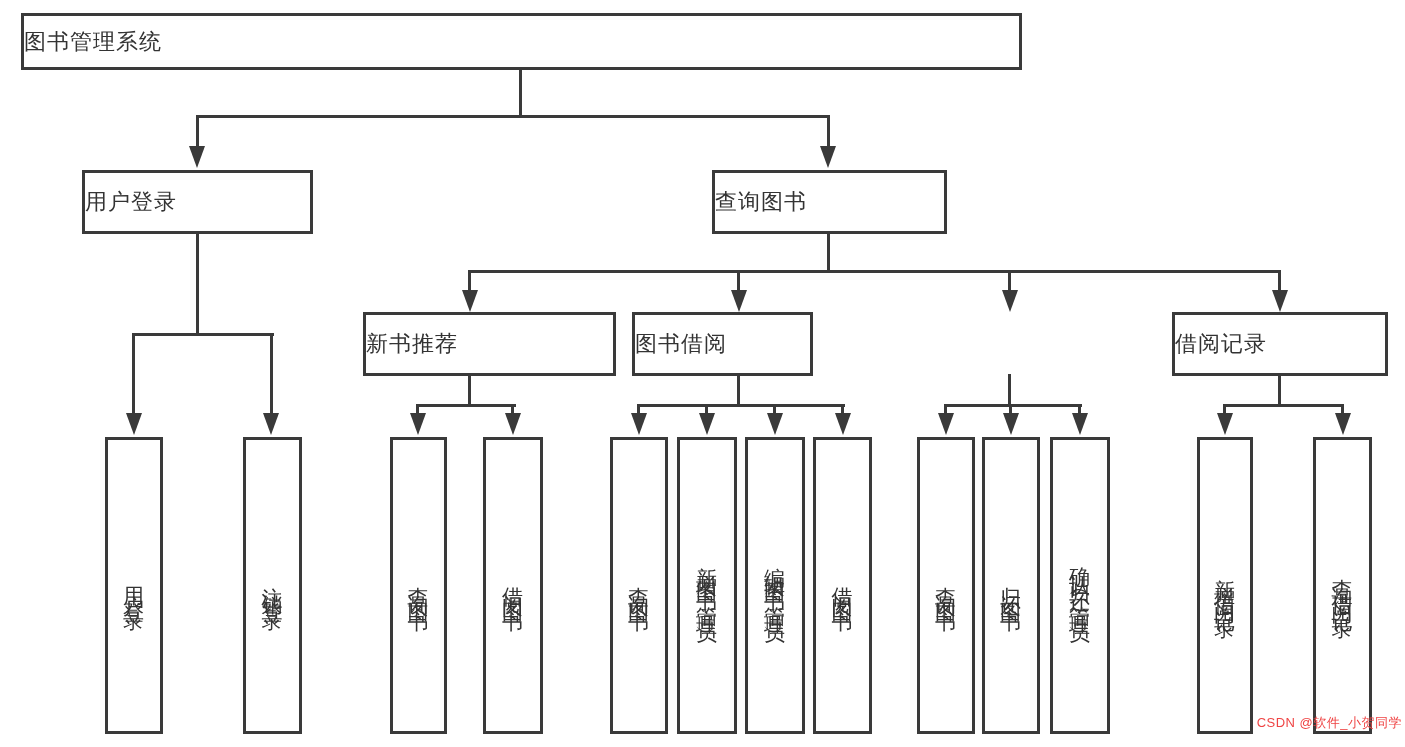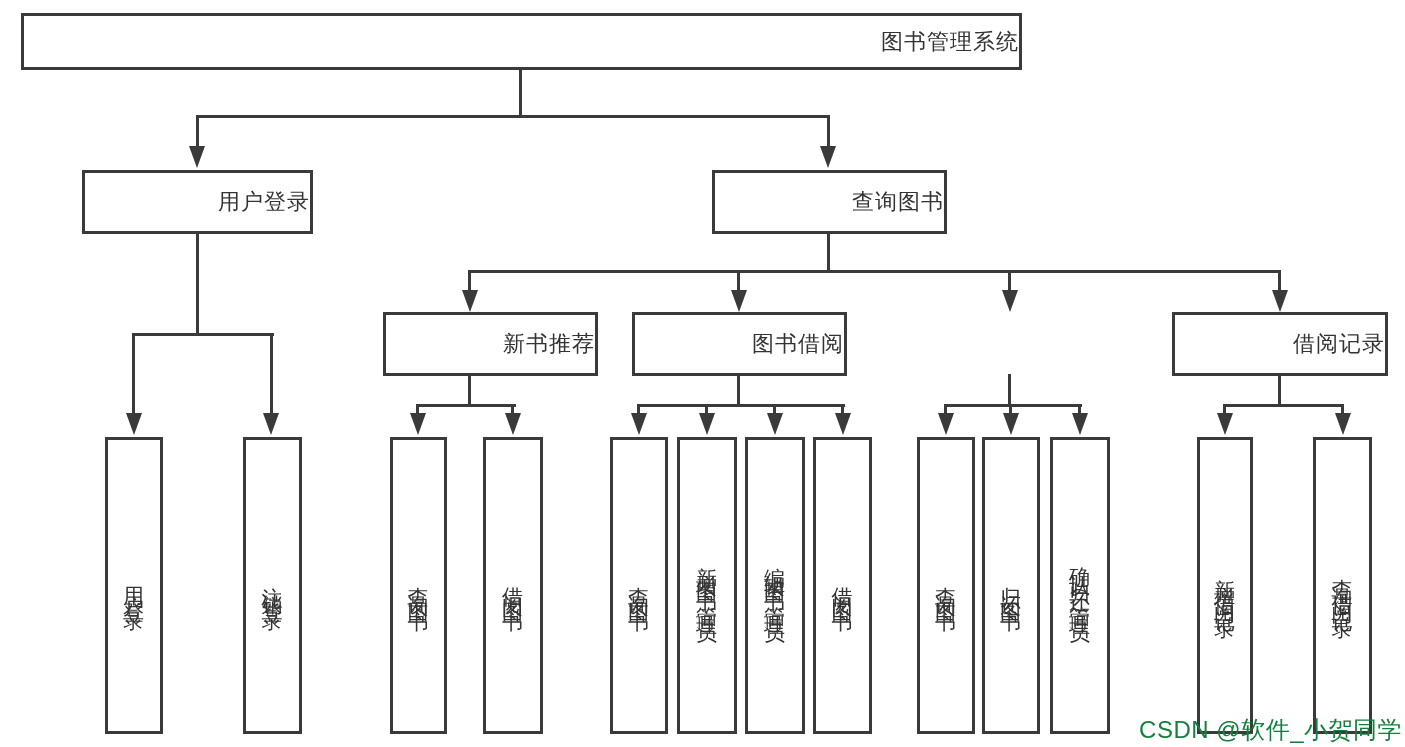--- a/index.html
+++ b/index.html
@@ -2,41 +2,41 @@
 <html><head>
 <meta charset="utf-8">
 <style>
   html,body{margin:0;padding:0;background:#ffffff;}
   #canvas{
     position:relative;width:1405px;height:747px;background:#ffffff;overflow:hidden;
     font-family:"Liberation Sans","DejaVu Sans",sans-serif;color:#333333;
   }
   .box{
     position:absolute;box-sizing:border-box;border:3px solid #3a3a3a;background:#ffffff;
-    display:flex;align-items:center;justify-content:flex-end;
+    display:flex;align-items:center;justify-content:flex-start;
     font-size:22px;color:#333333;letter-spacing:1px;
   }
   .vbox{
     position:absolute;box-sizing:border-box;border:3px solid #3a3a3a;background:#ffffff;
     display:flex;align-items:center;justify-content:center;
   }
   .vbox span{
     writing-mode:vertical-rl;text-orientation:mixed;
     font-size:21px;letter-spacing:8px;color:#333333;line-height:1;
   }
   .vl{position:absolute;width:3px;background:#3a3a3a;}
   .hl{position:absolute;height:3px;background:#3a3a3a;}
   .ar{
     position:absolute;width:0;height:0;
     border-left:8px solid transparent;border-right:8px solid transparent;
     border-top:22px solid #3a3a3a;
   }
   .watermark{
     position:absolute;top:714px;right:3px;z-index:10;
-    font-size:24px;color:#15803d;letter-spacing:0.5px;
+    font-size:13px;color:#ef4444;letter-spacing:0.5px;
   }
 </style>
 </head>
 <body>
 
 <div id="canvas">
 
   <div class="box" style="left:21px;top:13px;width:1001px;height:57px;">
     <span>图书管理系统</span>
   </div>
@@ -66,24 +66,24 @@
   <div class="hl" style="left:468px;top:270px;width:813px;"></div>
   <div class="vl" style="left:468px;top:270px;height:22px;"></div>
   <div class="ar" style="left:462px;top:290px;"></div>
   <div class="vl" style="left:737px;top:270px;height:22px;"></div>
   <div class="ar" style="left:731px;top:290px;"></div>
   <div class="vl" style="left:1008px;top:270px;height:22px;"></div>
   <div class="ar" style="left:1002px;top:290px;"></div>
   <div class="vl" style="left:1278px;top:270px;height:22px;"></div>
   <div class="ar" style="left:1272px;top:290px;"></div>
 
-  <div class="box" style="left:383px;top:312px;width:215px;height:64px;">
+  <div class="box" style="left:363px;top:312px;width:253px;height:64px;">
     <span>新书推荐</span>
   </div>
-  <div class="box" style="left:632px;top:312px;width:215px;height:64px;">
+  <div class="box" style="left:632px;top:312px;width:181px;height:64px;">
     <span>图书借阅</span>
   </div>
   <div class="box" style="left:1172px;top:312px;width:216px;height:64px;">
     <span>借阅记录</span>
   </div>
 
   <div class="vl" style="left:468px;top:374px;height:32px;"></div>
   <div class="hl" style="left:416px;top:404px;width:100px;"></div>
   <div class="vl" style="left:416px;top:404px;height:11px;"></div>
   <div class="ar" style="left:410px;top:413px;"></div>

